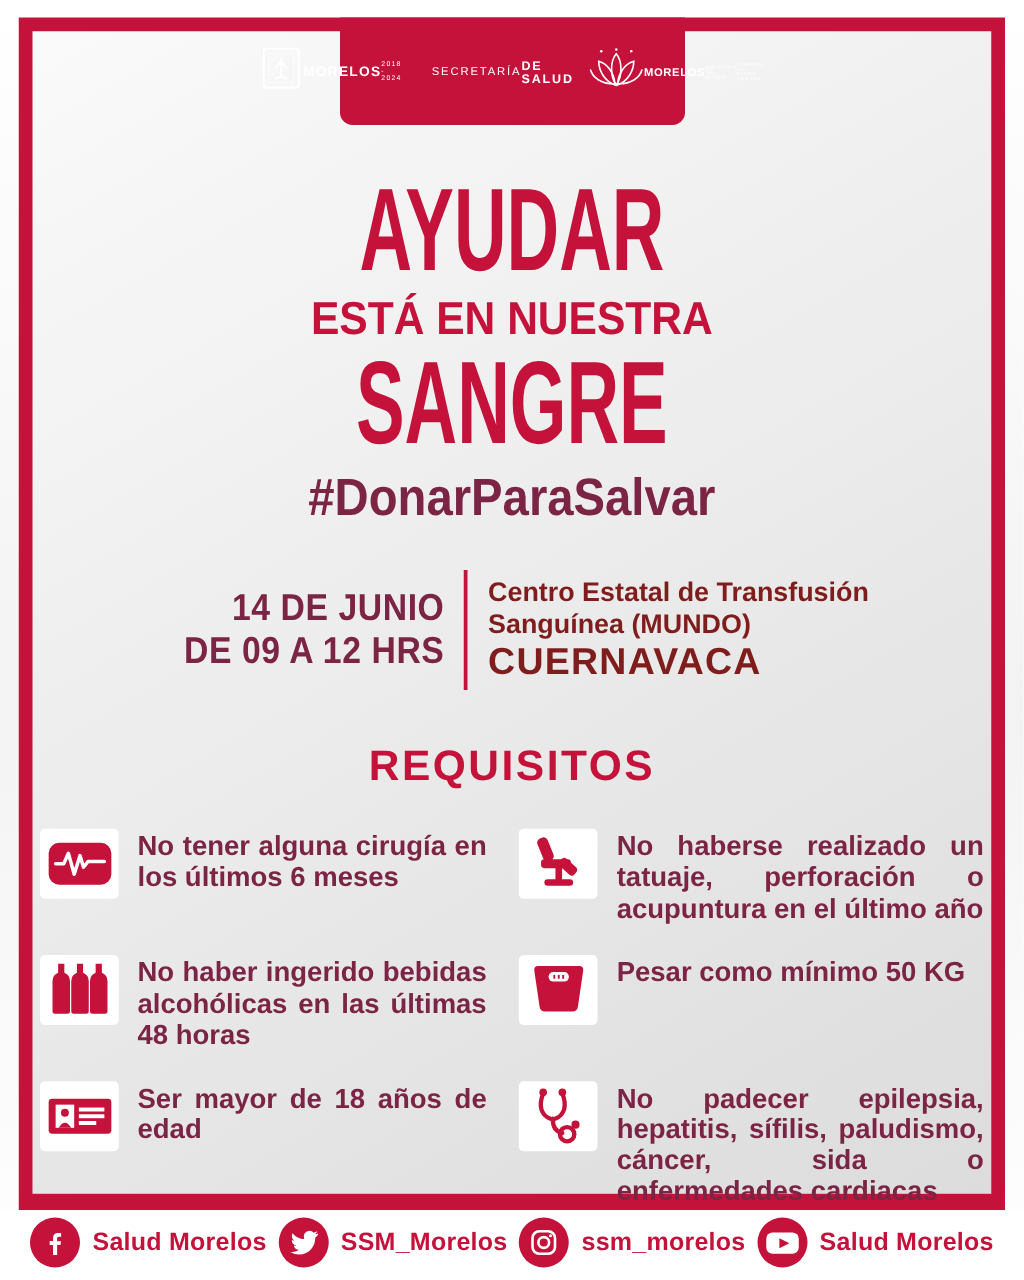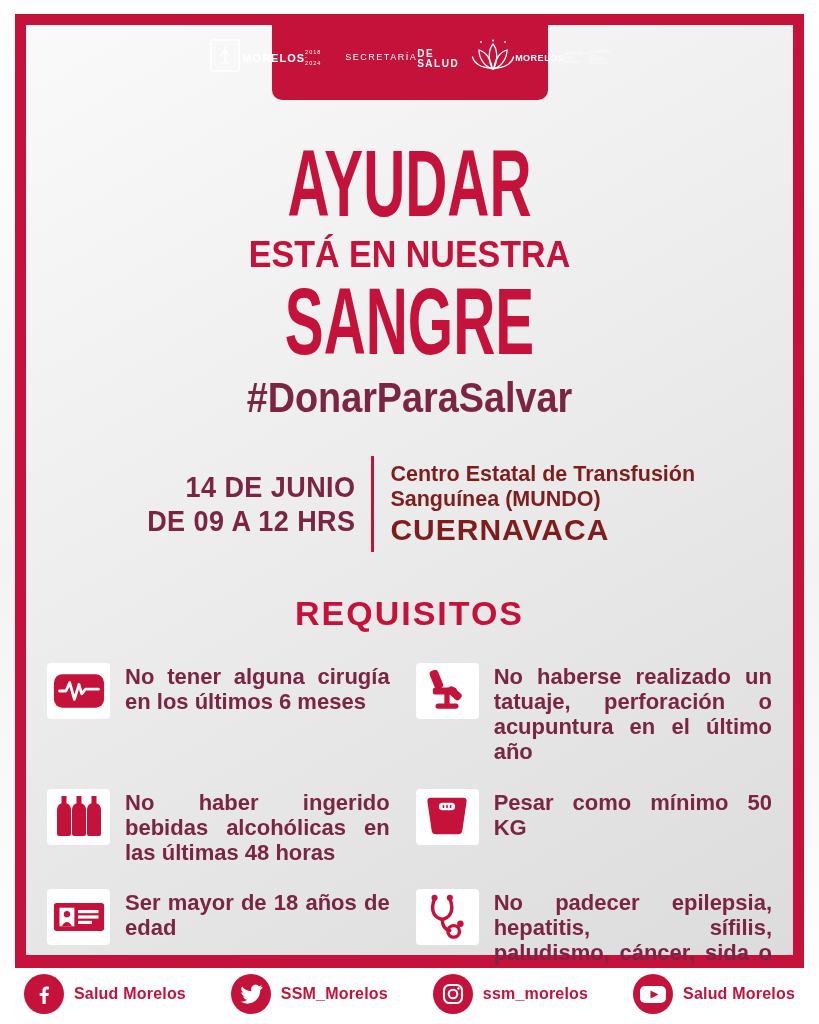--- a/index.html
+++ b/index.html
@@ -51,21 +51,21 @@
   .ev-date .d1{font-size:30px;letter-spacing:.5px;}
   .ev-date .d2{font-size:30px;letter-spacing:.5px;margin-top:4px;}
   .ev-div{width:3px;height:96px;background:#C4123A;}
   .ev-venue{color:#7f1d1d;text-align:left;line-height:1.12;}
   .ev-venue .v1{font-size:21.5px;font-weight:700;}
   .ev-venue .v3{font-size:30px;font-weight:800;letter-spacing:1px;margin-top:2px;}
   
   .req-head{color:#C4123A;font-weight:700;font-size:34px;letter-spacing:2px;margin-top:42px;}
   .req-grid{
     display:grid;grid-template-columns:1fr 1.04fr;column-gap:26px;row-gap:24px;
-    margin-top:30px;padding:0 21px;text-align:left;
+    margin-top:30px;padding:0 6px;text-align:left;
   }
   .req{display:flex;gap:15px;align-items:flex-start;}
   .icon-box{
     flex:none;width:63px;height:56px;background:#ffffff;border-radius:4px;
     display:flex;align-items:center;justify-content:center;
   }
   .req-text{
     color:#7C2444;font-weight:600;font-size:22px;line-height:1.13;
     text-align:justify;margin-top:2px;
   }
@@ -78,21 +78,21 @@
   .footer{
     position:absolute;left:0;right:0;bottom:0;height:56px;background:#ffffff;
     display:flex;align-items:center;justify-content:space-between;
     padding:0 24px 4px 24px;box-sizing:border-box;z-index:6;
   }
   .soc{display:flex;align-items:center;gap:10px;}
   .soc .circ{
     width:40px;height:40px;border-radius:50%;background:#C4123A;flex:none;
     display:flex;align-items:center;justify-content:center;
   }
-  .soc .lbl{color:#C4123A;font-weight:700;font-size:16px;letter-spacing:.2px;}
+  .soc .lbl{color:#C4123A;font-weight:700;font-size:20px;letter-spacing:.2px;}
 </style>
 </head>
 <body>
 
 <div class="card"></div>
 
 <div class="band">
   <div class="logoblk">
     <span>
       <svg width="34" height="36" viewBox="0 0 34 36">

